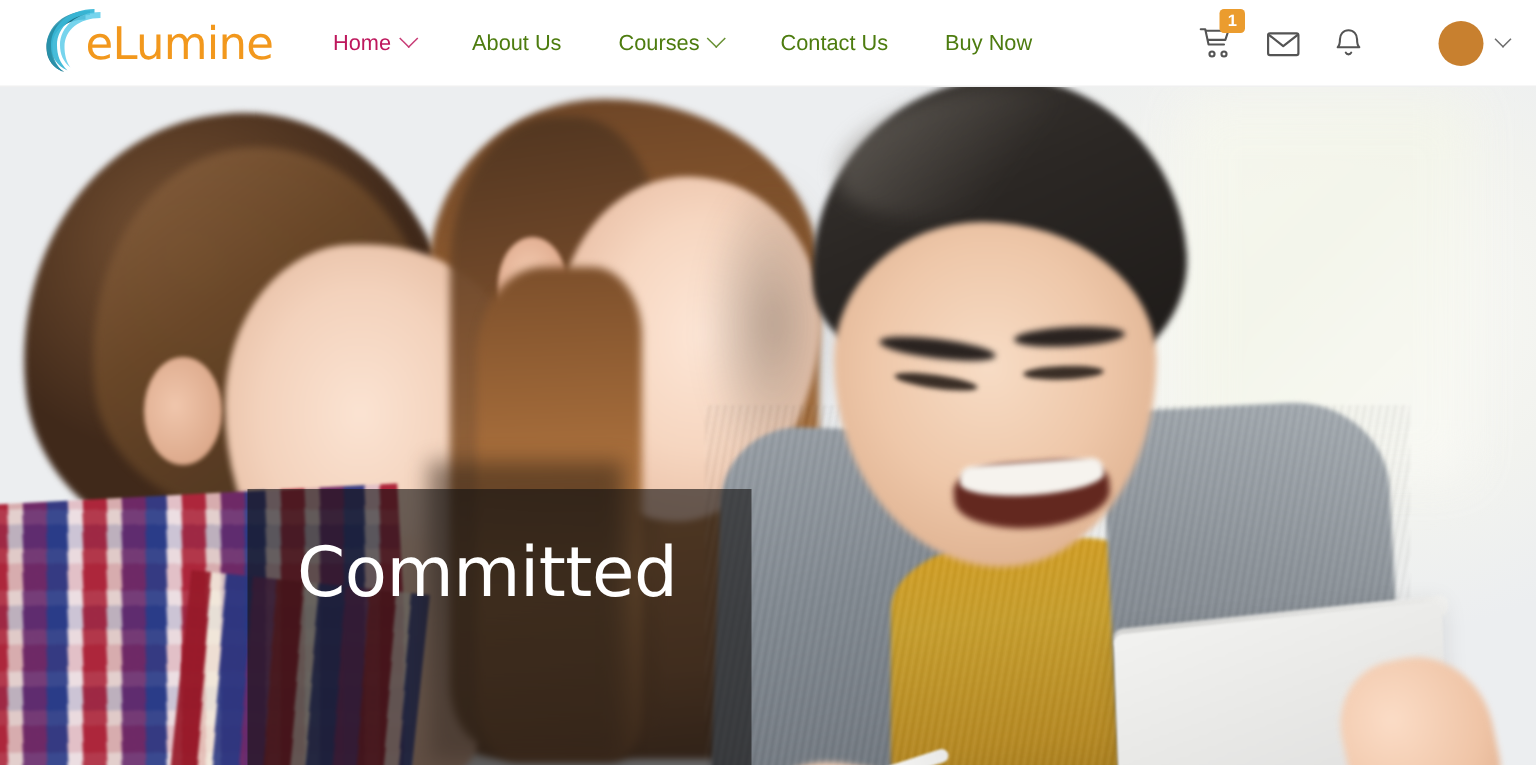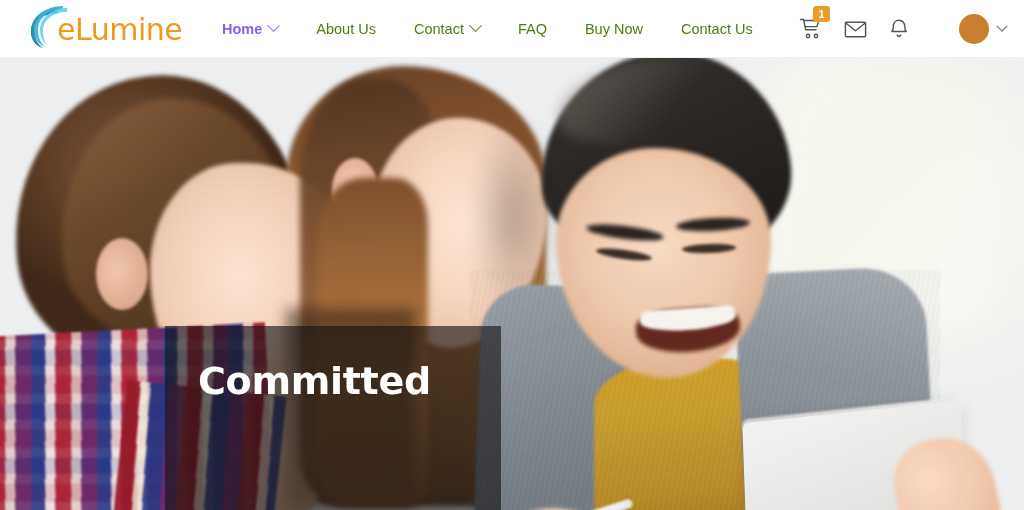--- a/index.html
+++ b/index.html
@@ -69,22 +69,22 @@
     align-items: center;
     gap: 7px;
     padding: 0 19px;
     height: 58px;
     font-size: 14.5px;
     color: #4d7c0f;
     cursor: pointer;
     white-space: nowrap;
   }
   .nav-item.active {
-    color: #8b5cf6;
-    font-weight: bold;
+    color: #be185d;
+    font-weight: normal;
   }
   .nav-caret {
     display: inline-block;
     width: 9px; height: 9px;
     border-right: 1.6px solid currentColor;
     border-bottom: 1.6px solid currentColor;
     transform: rotate(45deg) translate(-2px,-2px);
     opacity: 0.85;
   }
 
@@ -423,23 +423,23 @@
     height: 184px;
     background: rgba(20,18,18,0.62);
     z-index: 20;
   }
   #hero-heading {
     position: absolute;
     left: 198px;
     top: 300px;
     z-index: 21;
     color: #ffffff;
-    font-size: 38px;
+    font-size: 46px;
     line-height: 47px;
-    font-weight: 700;
+    font-weight: 400;
     letter-spacing: -0.3px;
     font-family: "DejaVu Sans", sans-serif;
     white-space: nowrap;
   }
   #hero-heading .hl { display: block; }
 </style>
 </head>
 <body>
 
 <div id="page">
@@ -458,31 +458,28 @@
 
     <nav id="nav">
       <div class="nav-item active">
         <span>Home</span>
         <span class="nav-caret"></span>
       </div>
       <div class="nav-item">
         <span>About Us</span>
       </div>
       <div class="nav-item">
-        <span>Contact</span>
+        <span>Courses</span>
         <span class="nav-caret"></span>
       </div>
       <div class="nav-item">
-        <span>FAQ</span>
+        <span>Contact Us</span>
       </div>
       <div class="nav-item">
         <span>Buy Now</span>
-      </div>
-      <div class="nav-item">
-        <span>Contact Us</span>
       </div>
     </nav>
 
     <div id="header-actions">
 
       <div class="hdr-icon-wrap">
         <svg width="24" height="24" viewBox="0 0 24 24" fill="none" stroke="#545454" stroke-width="1.4" stroke-linecap="round" stroke-linejoin="round">
           <path d="M1.5 2.5h3l2.2 10.2h10.3"></path>
           <path d="M6.3 9.6h11.6l2-6.1H4.9"></path>
           <circle cx="9" cy="19" r="1.7"></circle>

